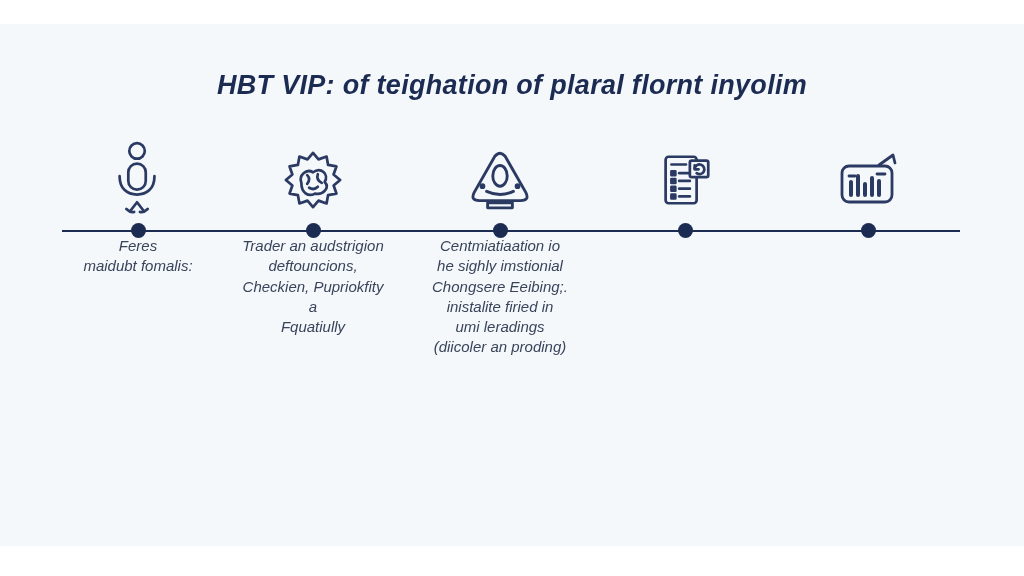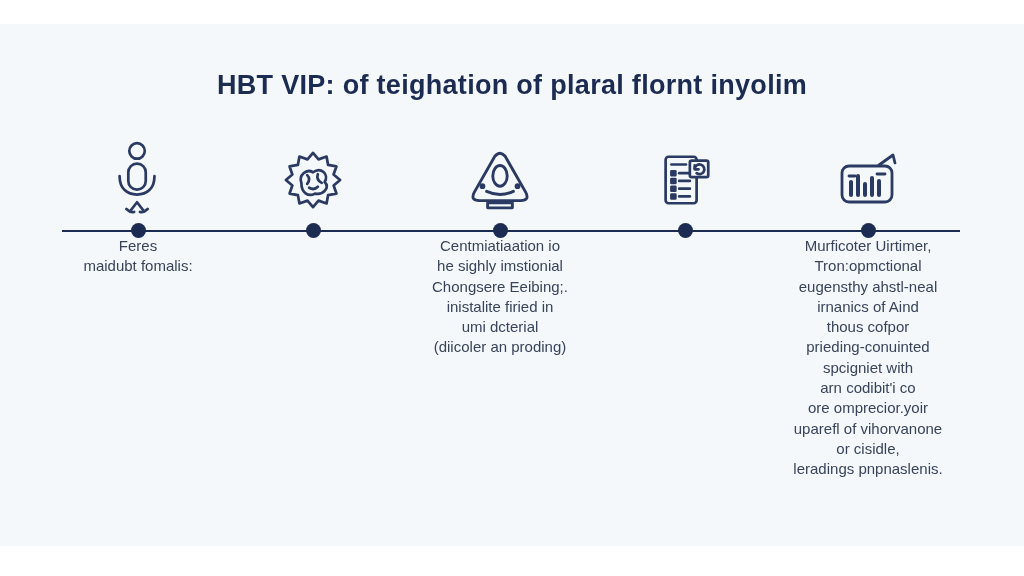--- a/index.html
+++ b/index.html
@@ -7,20 +7,21 @@
     --icon:#2b3a63;
     --panel:#f5f8fb;
     --page:#ffffff;
     --text:#39445a;
   }
   *{margin:0;padding:0;box-sizing:border-box;}
   html,body{width:1024px;height:576px;overflow:hidden;background:var(--page);}
   .canvas{
     position:relative;width:1024px;height:436px;background:var(--page);
     font-family:"Liberation Sans", sans-serif;
+    font-style:italic;
   }
   .panel{
     position:absolute;left:0;top:24px;width:1024px;height:522px;
     background:var(--panel);
   }
   .title{
     position:absolute;left:0;top:70px;width:1024px;
     text-align:center;
     font-size:27px;font-weight:700;letter-spacing:.3px;
     color:var(--navy);
@@ -86,38 +87,43 @@
   <div class="step step-2">
     <div class="icon-wrap">
       <svg width="62" height="62" viewBox="0 0 64 64">
         <polygon points="60,32 53.2,26.3 56.2,18 47.6,16.4 46,7.8 37.7,10.7 32,4 26.3,10.7 18,7.8 16.4,16.4 7.8,18 10.7,26.3 4,32 10.7,37.7 7.8,46 16.4,47.6 18,56.2 26.3,53.3 32,60 37.7,53.3 46,56.2 47.6,47.6 56.2,46 53.3,37.7"></polygon>
         <path d="M20 35 c-3 -8 5 -15 12 -11 c8 -6 17 2 12 10 c6 6 -2 14 -10 12 c-7 4 -14 -1 -14 -11 z"></path>
         <path d="M26 27 q4 4 0 9"></path>
         <path d="M37 26 q-2 6 4 9"></path>
         <path d="M28 40 q5 3 9 -1"></path>
       </svg>
     </div>
+    <div class="step-text">Trader an audstrigion
+deftouncions,
+Checkien, Pupriokfity
+a
+Fquatiully</div>
   </div>
 
   <div class="step step-3">
     <div class="icon-wrap">
       <svg width="66" height="66" viewBox="0 0 64 64">
         <path d="M27 9 Q32 3 37 9 L57 44 Q61 52 52 52 L12 52 Q3 52 7 44 Z"></path>
         <ellipse cx="32" cy="28" rx="7" ry="10"></ellipse>
         <path d="M19 43 Q32 49 45 43"></path>
         <circle cx="15" cy="38" r="1.4" fill="#2b3a63"></circle>
         <circle cx="49" cy="38" r="1.4" fill="#2b3a63"></circle>
         <rect x="20" y="54" width="24" height="5"></rect>
       </svg>
     </div>
     <div class="step-text">Centmiatiaation io
 he sighly imstionial
 Chongsere Eeibing;.
 inistalite firied in
-umi dcterial
+umi leradings
 (diicoler an proding)</div>
   </div>
 
   <div class="step step-4">
     <div class="icon-wrap">
       <svg width="62" height="62" viewBox="0 0 64 64">
         <rect x="12" y="8" width="32" height="48" rx="3"></rect>
         <path d="M18 16 h15"></path>
         <rect x="18" y="23" width="4" height="4" fill="#2b3a63"></rect>
           <path d="M26 25 h11"></path>
@@ -141,26 +147,14 @@
         <path d="M44 15 L58 5 L60 13"></path>
         <path d="M16 45 v-13" stroke-width="4"></path>
         <path d="M23 45 v-19" stroke-width="4"></path>
         <path d="M30 45 v-11" stroke-width="4"></path>
         <path d="M37 45 v-17" stroke-width="4"></path>
         <path d="M44 45 v-14" stroke-width="4"></path>
         <path d="M14 26 h6"></path>
         <path d="M42 24 h8"></path>
       </svg>
     </div>
-    <div class="step-text">Murficoter Uirtimer,
-Tron:opmctional
-eugensthy ahstl-neal
-irnanics of Aind
-thous cofpor
-prieding-conuinted
-spcigniet with
-arn codibit'i co
-ore omprecior.yoir
-uparefl of vihorvanone
-or cisidle,
-leradings pnpnaslenis.</div>
   </div>
 </div>
 
 </body></html>

